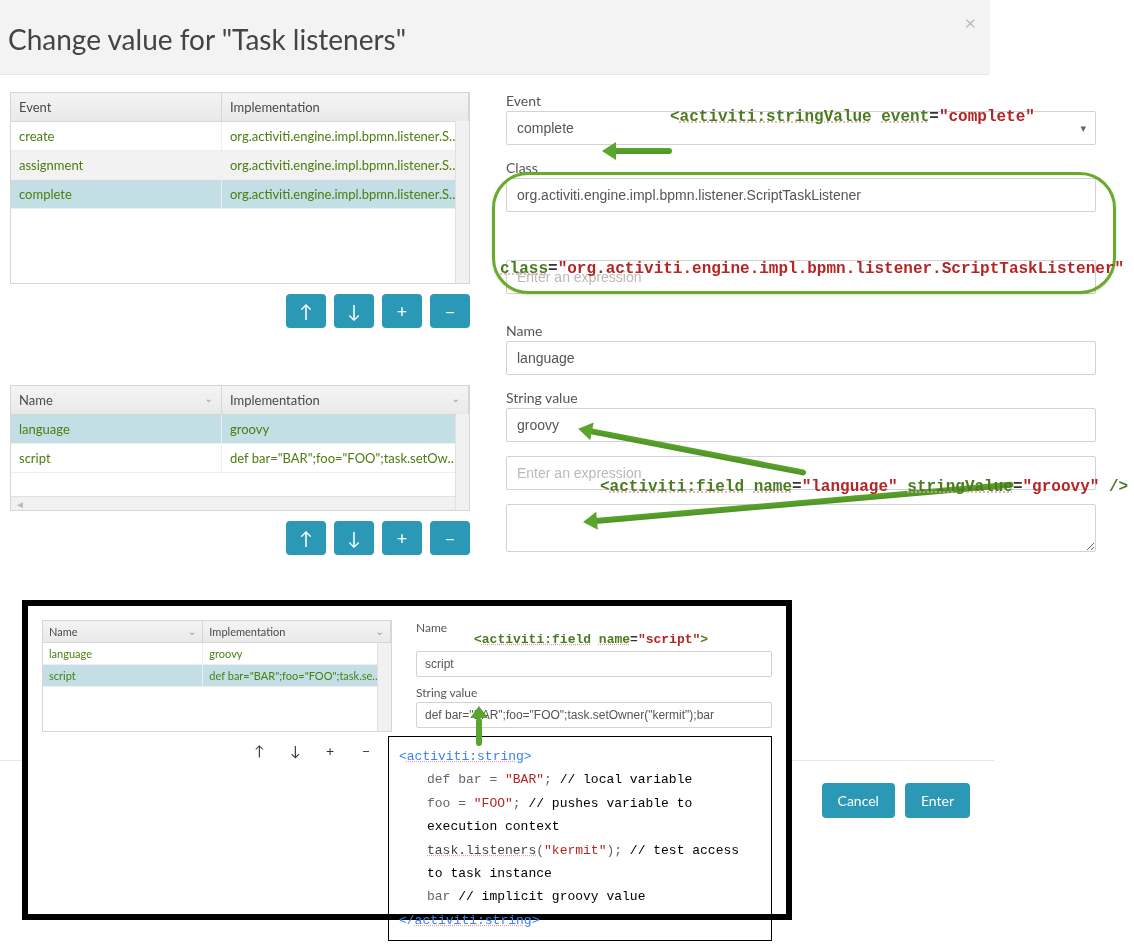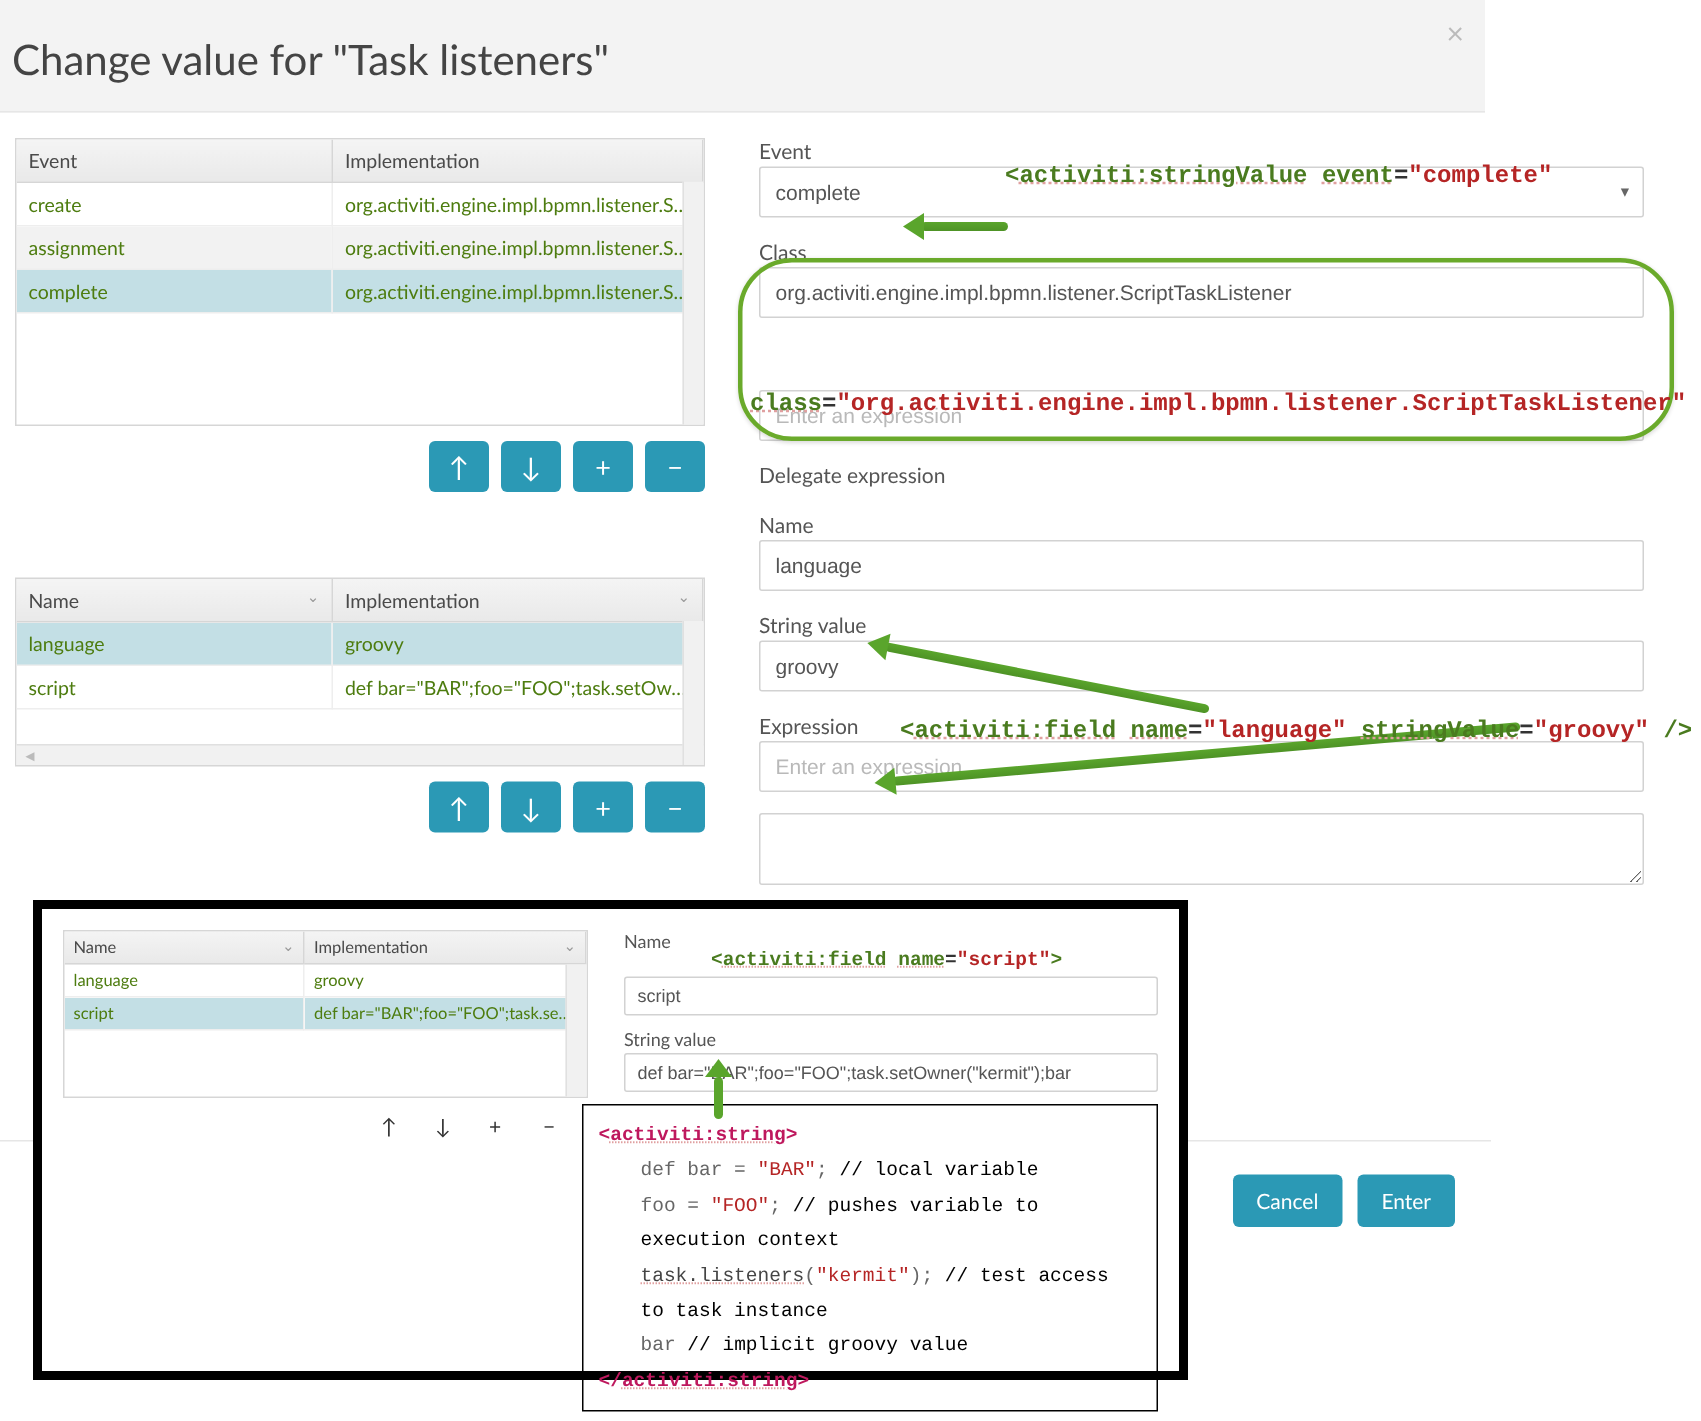--- a/index.html
+++ b/index.html
@@ -315,21 +315,21 @@
     padding: 8px 10px;
     font-family: "Courier New", monospace;
     font-size: 13px;
     line-height: 1.8;
     color: #666;
     position: relative;
   }
   .code-fn { color: #444; text-decoration: underline dotted #e0a0a0; }
   .code-str { color: #b52525; }
   .code-comment { color: #000000; }
-  .code-xml-tag { color: #be185d; font-weight: bold; }
+  .code-xml-tag { color: #3b82f6; font-weight: normal; }
   .code-xml-tag .u { text-decoration: underline dotted #e0a0a0; }
 
   .ov-anno-field {
     position: absolute;
     left: 58px;
     top: 12px;
     font-family: "Courier New", monospace;
     font-size: 13px;
     font-weight: bold;
   }
@@ -461,35 +461,33 @@
     <div>
       <div class="fld-label">Class</div>
       <input class="fld-input" value="org.activiti.engine.impl.bpmn.listener.ScriptTaskListener" style="">
     </div>
 
     <div style="height:20px"></div>
 
     <input class="fld-input" placeholder="Enter an expression" style="">
 
     <div>
-      <div class="fld-label">Delegate expression</div>
     </div>
 
     <div>
       <div class="fld-label">Name</div>
       <input class="fld-input" value="language" style="">
     </div>
 
     <div>
       <div class="fld-label">String value</div>
       <input class="fld-input" value="groovy" style="">
     </div>
 
     <div>
-      <div class="fld-label">Expression</div>
       <input class="fld-input" placeholder="Enter an expression" style="">
     </div>
 
     <textarea class="fld-textarea" style=""></textarea>
 
   </div>
 </div>
 
 <div class="dlg-footer">
   <span class="btn">Cancel</span>

